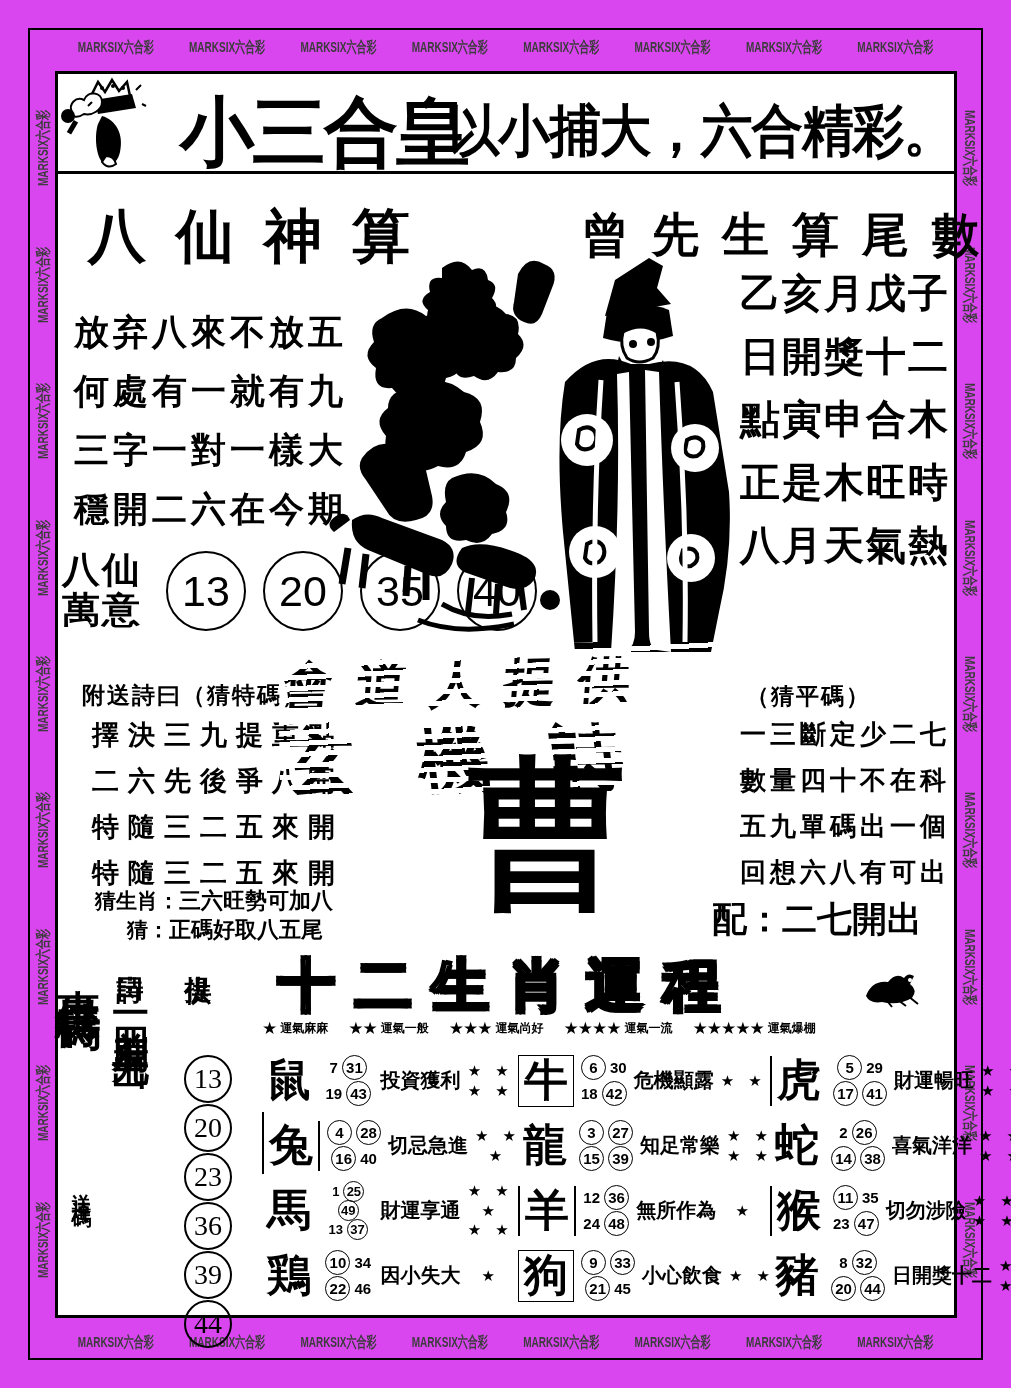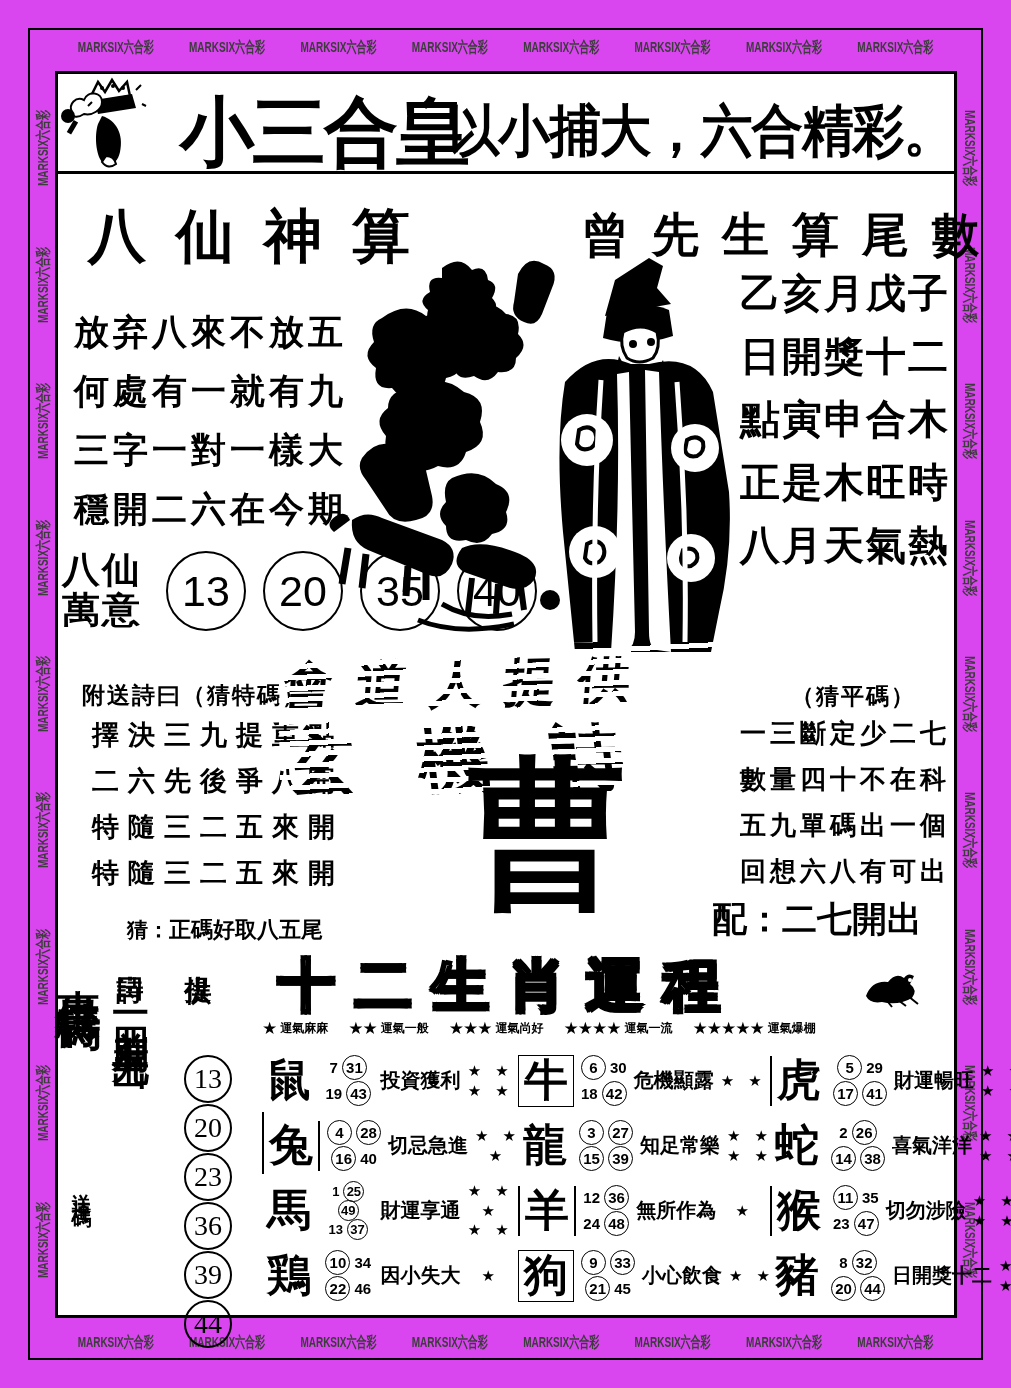--- a/index.html
+++ b/index.html
@@ -34,23 +34,23 @@
   .sp-lines div{font-family:"Liberation Serif",serif;font-size:27px;letter-spacing:9px;line-height:46px;white-space:nowrap;font-weight:600;}
   .hint1{position:absolute;left:95px;top:886px;font-size:22px;font-weight:800;white-space:nowrap;}
   .hint2{position:absolute;left:127px;top:915px;font-size:22px;font-weight:800;white-space:nowrap;}
   .hint1 .hl,.hint2 .hl{font-family:"Liberation Serif",serif;font-size:21px;}
   .glitch-wrap{position:absolute;left:283px;top:648px;width:450px;height:150px;transform:rotate(-1deg);}
   .gl1{font-family:"Liberation Serif",serif;font-size:52px;font-weight:800;letter-spacing:22px;white-space:nowrap;transform:skewX(-6deg);}
   .gl2{font-family:"Liberation Serif",serif;font-size:72px;font-weight:800;letter-spacing:62px;white-space:nowrap;margin-top:-6px;transform:skewX(6deg);}
   .glitch-wrap::after{content:"";position:absolute;inset:-4px;
      background:repeating-linear-gradient(178deg,rgba(255,255,255,0) 0 6px,#fff 6px 11px);pointer-events:none;}
   .bigchar{position:absolute;left:468px;top:756px;font-family:"Liberation Serif",serif;font-size:158px;font-weight:700;line-height:1;}
-  .ep-head{position:absolute;left:746px;top:681px;font-family:"Liberation Serif",serif;font-size:23px;font-weight:800;letter-spacing:2px;margin-left:45px;}
+  .ep-head{position:absolute;left:746px;top:681px;font-family:"Liberation Serif",serif;font-size:23px;font-weight:800;letter-spacing:2px;}
   .ep-lines{position:absolute;left:740px;top:712px;}
-  .ep-lines div{font-family:Liberation Mono, monospace;font-size:26px;letter-spacing:4px;line-height:46px;white-space:nowrap;font-weight:600;}
+  .ep-lines div{font-family:Liberation Serif, serif;font-size:26px;letter-spacing:4px;line-height:46px;white-space:nowrap;font-weight:600;}
   .pair{position:absolute;left:712px;top:896px;font-size:35px;font-weight:800;white-space:nowrap;}
   
   .v{writing-mode:vertical-rl;text-orientation:upright;}
   .v-title{position:absolute;left:56px;top:954px;font-size:45px;font-weight:900;letter-spacing:6px;line-height:1;}
   .v-sub{position:absolute;left:72px;top:1178px;font-size:20px;font-weight:800;letter-spacing:7px;line-height:1;}
   .v-poemcol{position:absolute;left:112px;top:954px;line-height:1;}
   .v-poemcol .pl{font-size:27px;font-weight:900;letter-spacing:4px;}
   .v-poemcol .pt{font-family:"Liberation Serif",serif;font-size:37px;font-weight:700;letter-spacing:5px;}
   .v-provide{position:absolute;left:184px;top:954px;font-size:27px;font-weight:900;letter-spacing:4px;line-height:1;}
   .prov-col{position:absolute;left:184px;top:1055px;display:flex;flex-direction:column;gap:1px;align-items:center;}
@@ -210,20 +210,21 @@
       <div class="bigcirc">40</div>
     </div>
 
   <div class="sp-head">附送詩曰（猜特碼）</div>
   <div class="sp-lines">
       <div>擇決三九提重點</div>
       <div>二六先後爭八開</div>
       <div>特隨三二五來開</div>
       <div>特隨三二五來開</div>
     </div>
+  <div class="hint1"><span class="hl">猜生肖：</span><span>三六旺勢可加八</span></div>
   <div class="hint2"><span class="hl">猜：</span><span>正碼好取八五尾</span></div>
 
   <div class="glitch-wrap">
     <div class="gl1">會道人提供</div>
     <div class="gl2">玄機詩</div>
   </div>
   <div class="bigchar">曹</div>
 
   <div class="ep-head">（猜平碼）</div>
   <div class="ep-lines">

